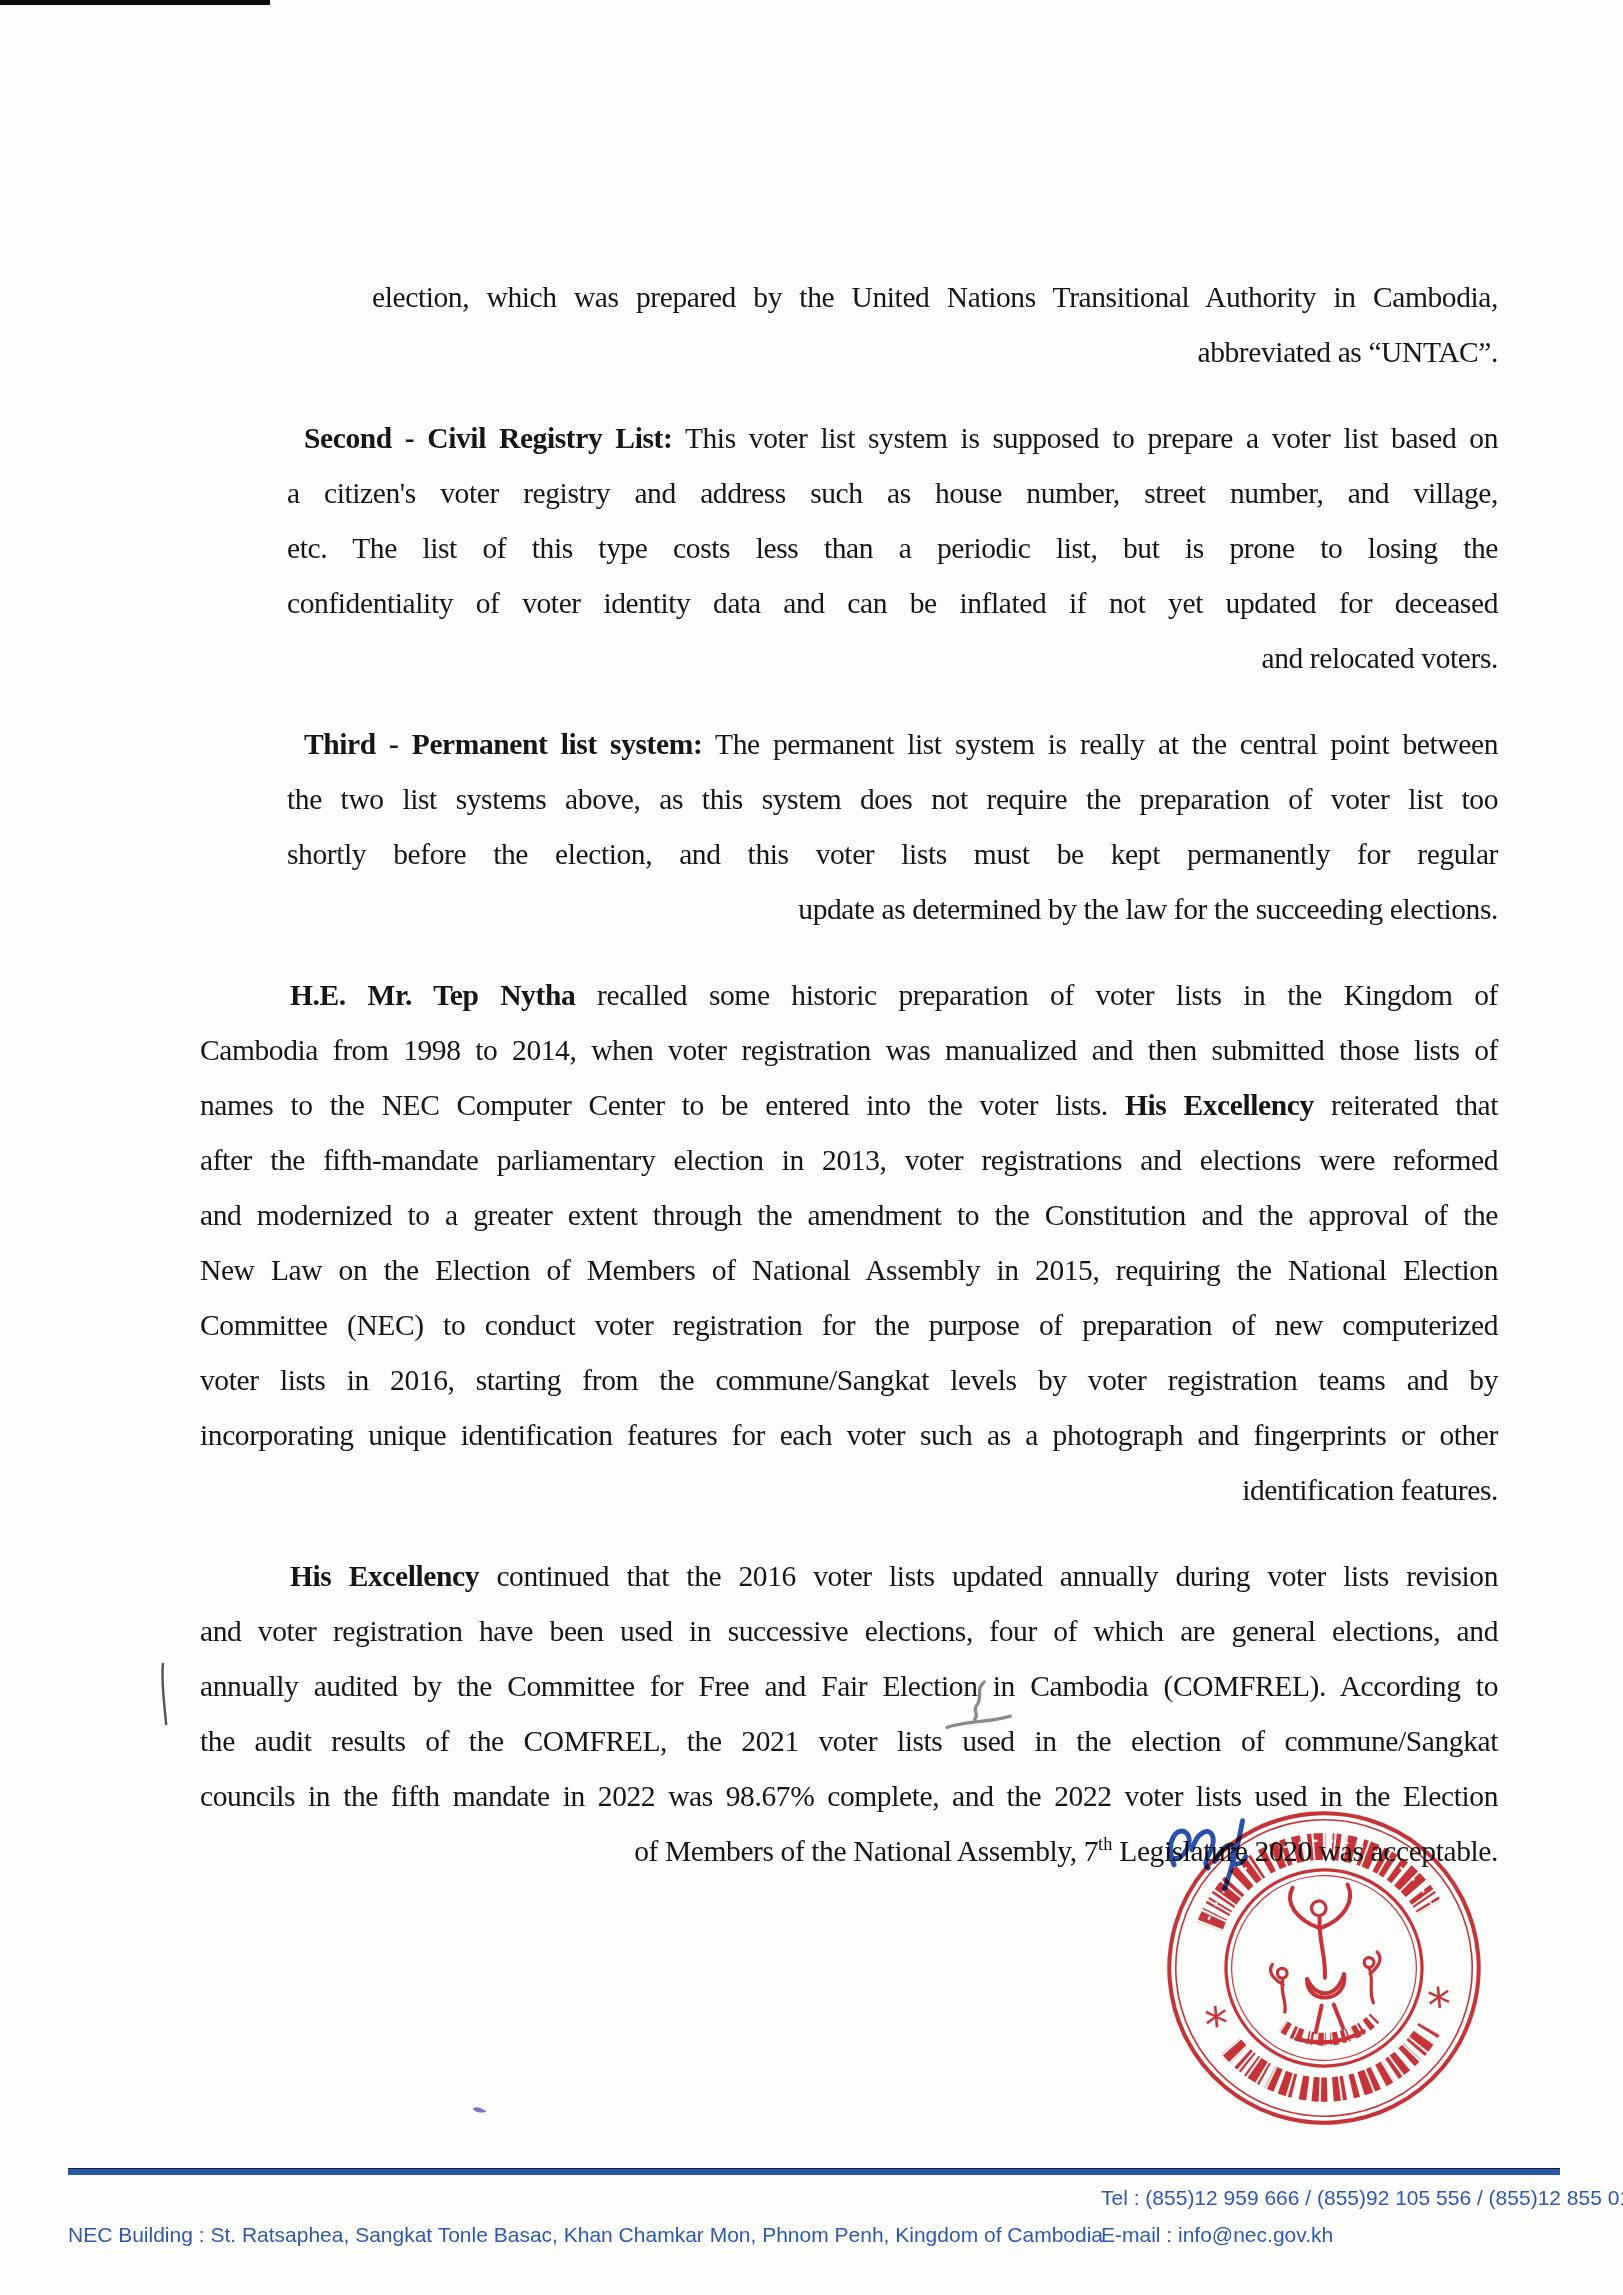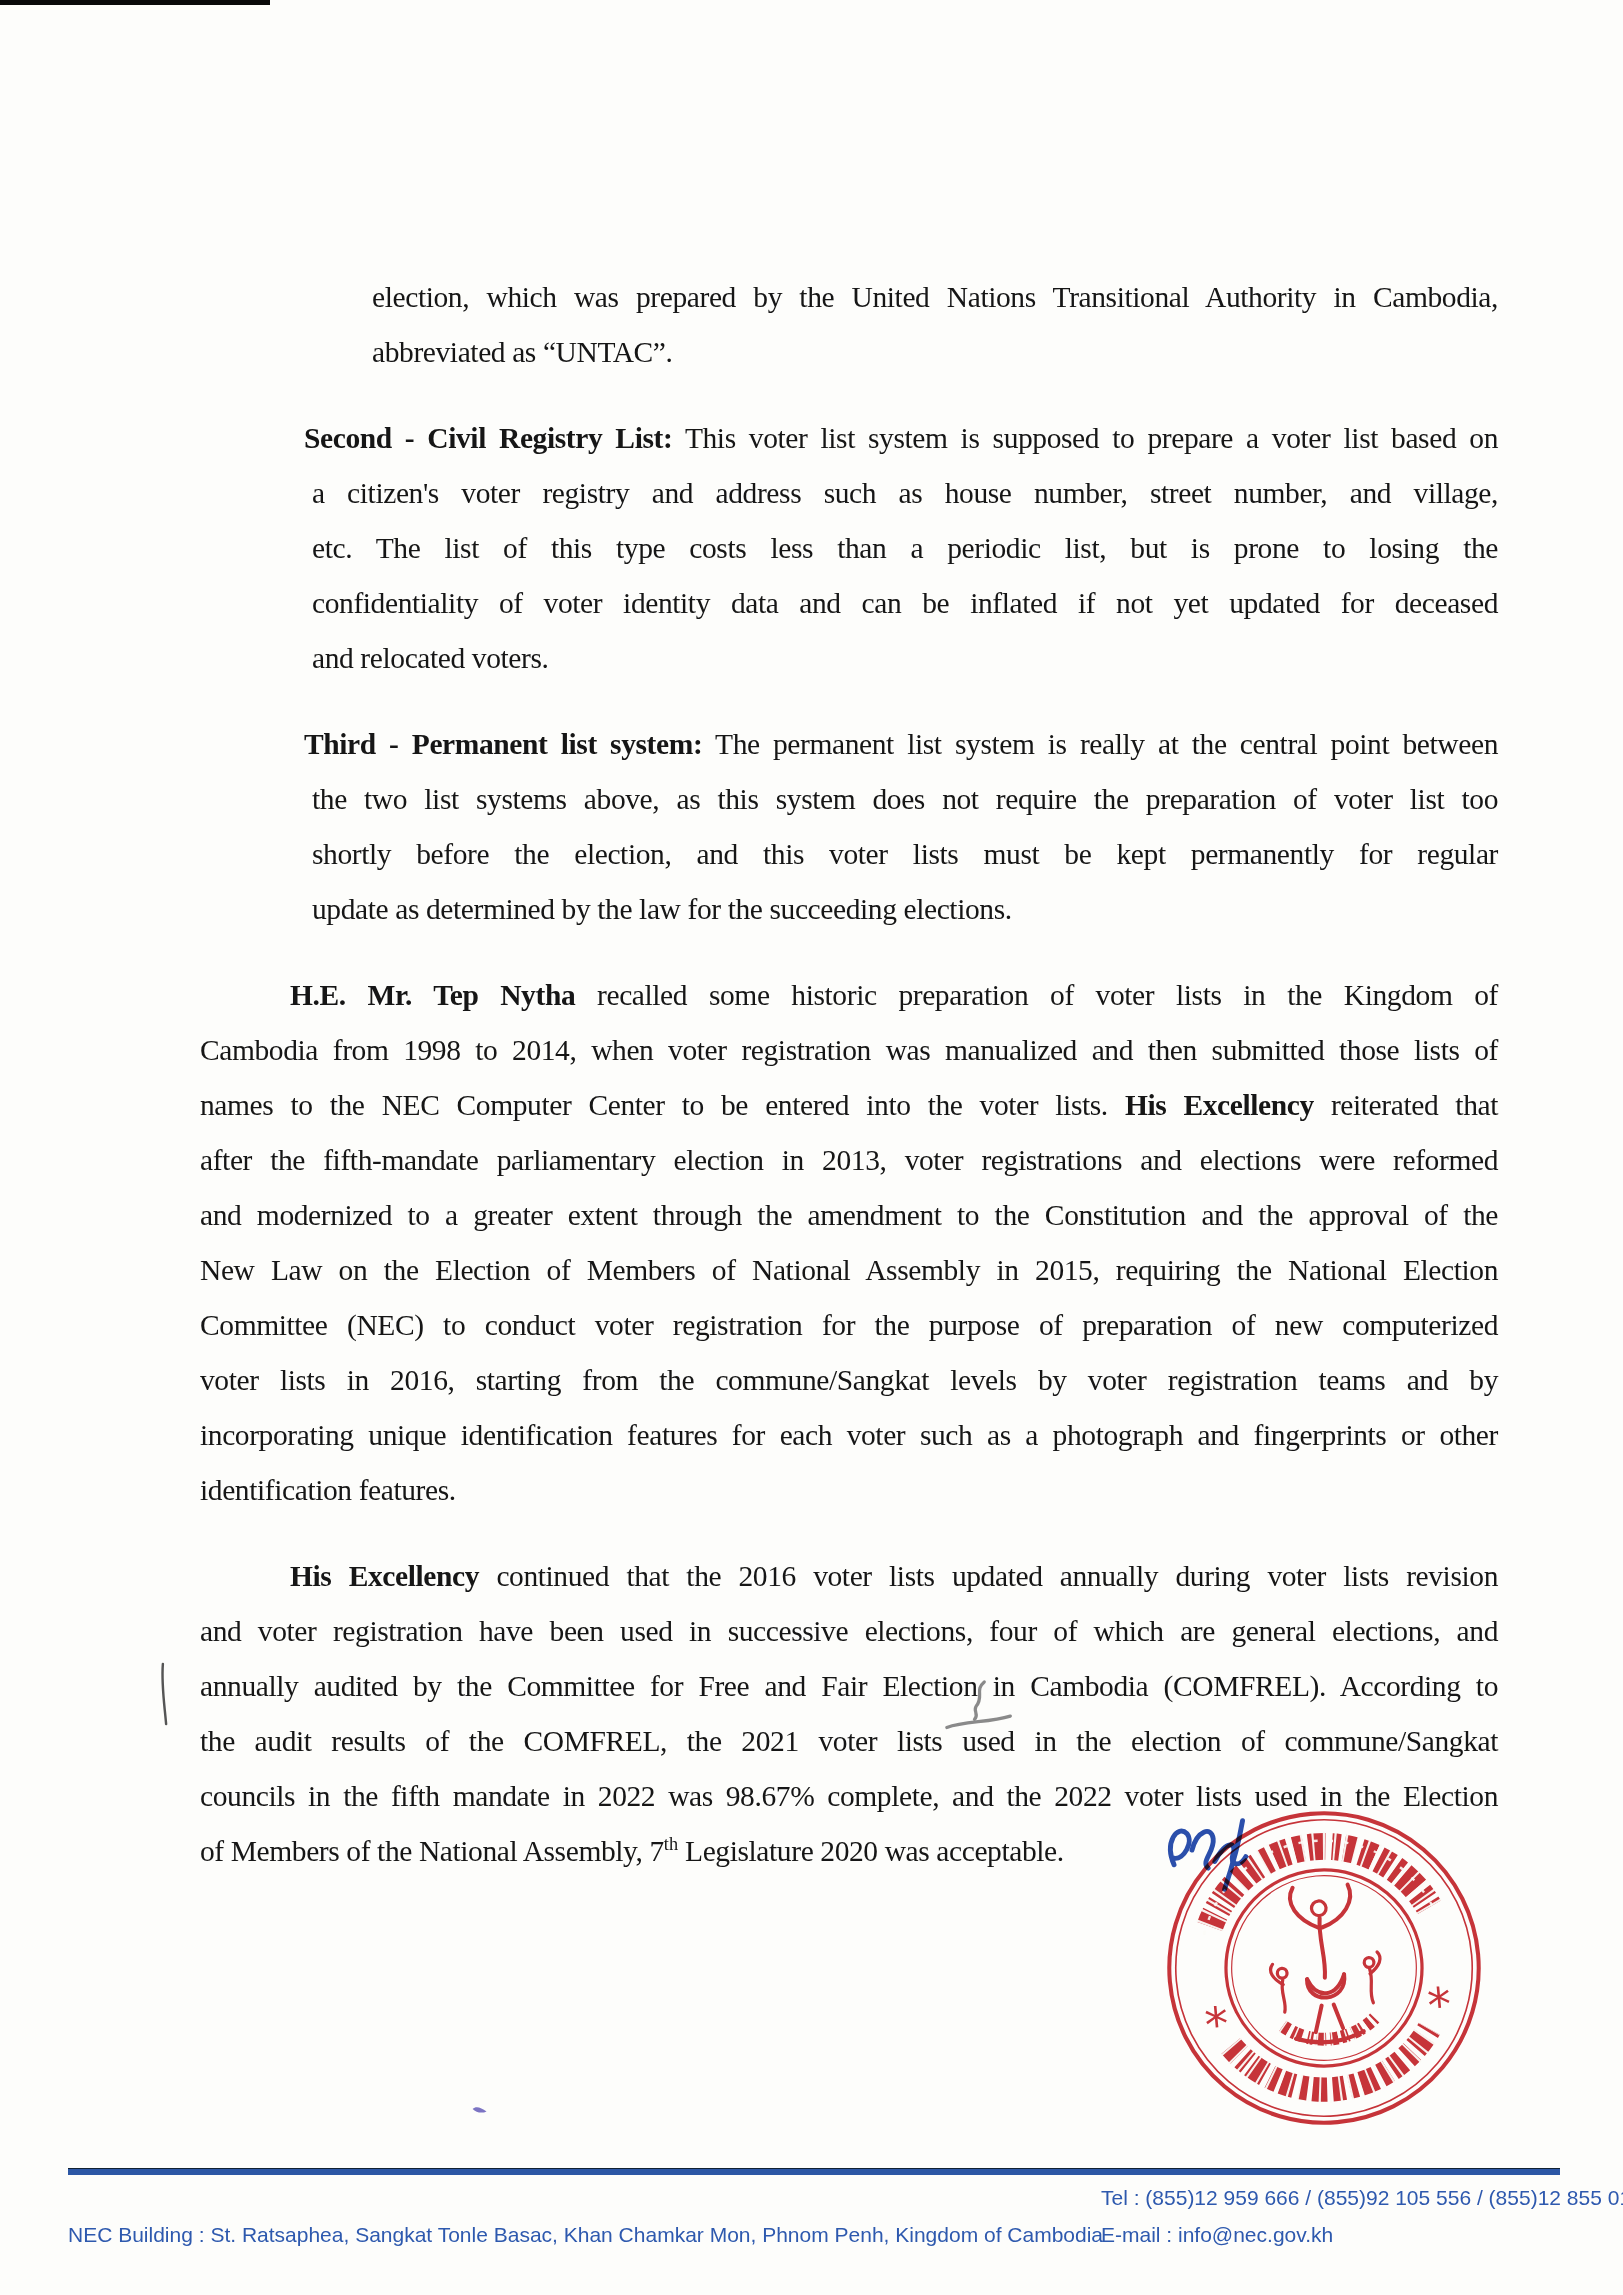--- a/index.html
+++ b/index.html
@@ -16,25 +16,25 @@
     position:absolute;left:0;top:0;width:270px;height:4.9px;background:#0a0a0a;
   }
   .content{
     position:absolute;left:0;top:270px;width:1623px;
     padding:0 125px 0 192px;box-sizing:border-box;
   }
   .para{margin:0 0 31px 0;}
   .para:last-child{margin-bottom:0;}
   .line{
     font-size:29.5px;line-height:55px;letter-spacing:-0.4px;
-    color:#161616;text-align:left;
+    color:#161616;text-align:right;
   }
   .line.just{text-align:justify;text-align-last:justify;}
   .para.continuation .line{margin-left:180px;}
-  .para.term .line{margin-left:120px;}
+  .para.term .line{margin-left:95px;}
   .para.term .line:first-child{margin-left:112px;}
   .para.body .line{margin-left:8px;}
   .para.body .line:first-child{text-indent:90px;}
   b{font-weight:bold;}
   sup{font-size:0.62em;line-height:0;vertical-align:super;letter-spacing:0;}
   .stamp{
     position:absolute;left:1162px;top:1806px;width:324px;height:324px;
     transform:rotate(-5deg);
     mix-blend-mode:multiply;opacity:0.93;
   }

